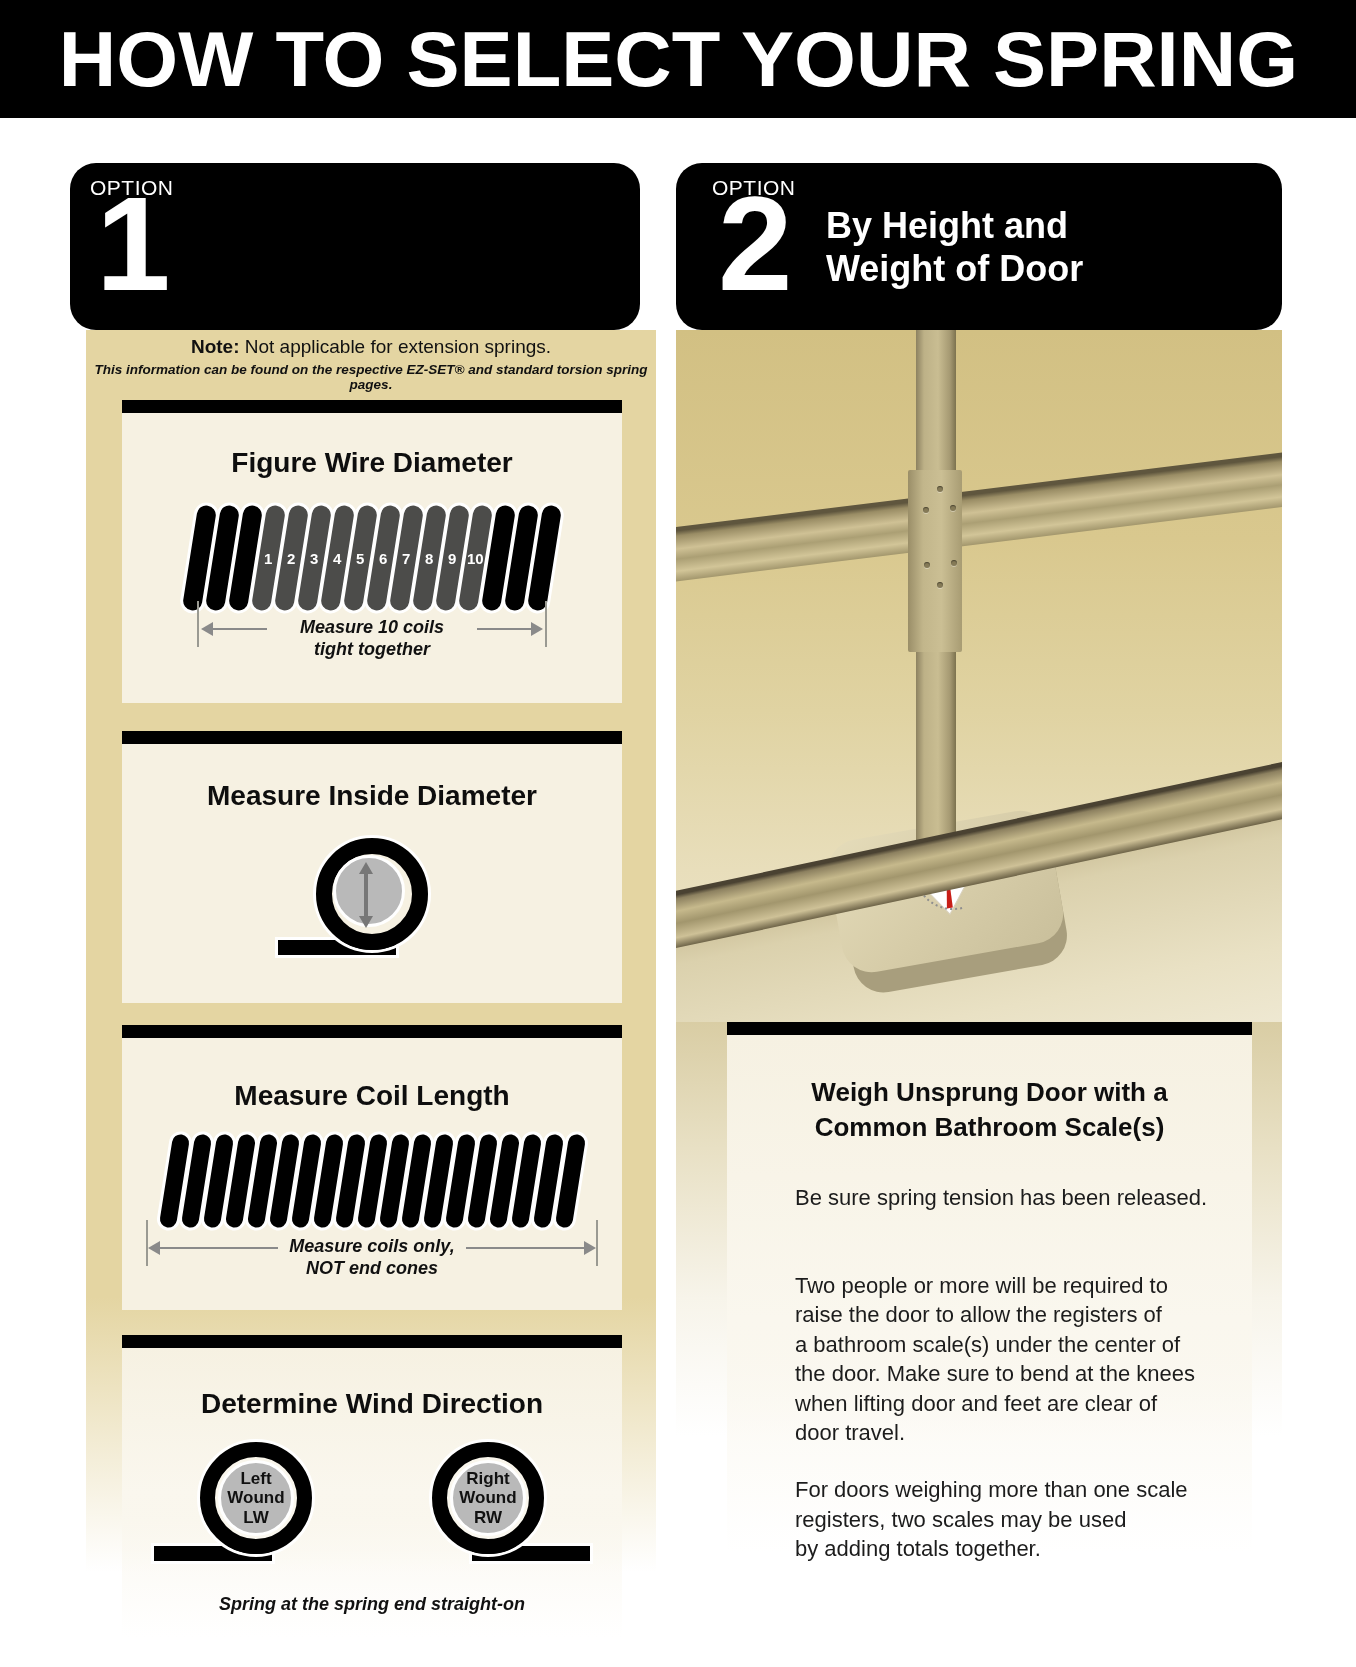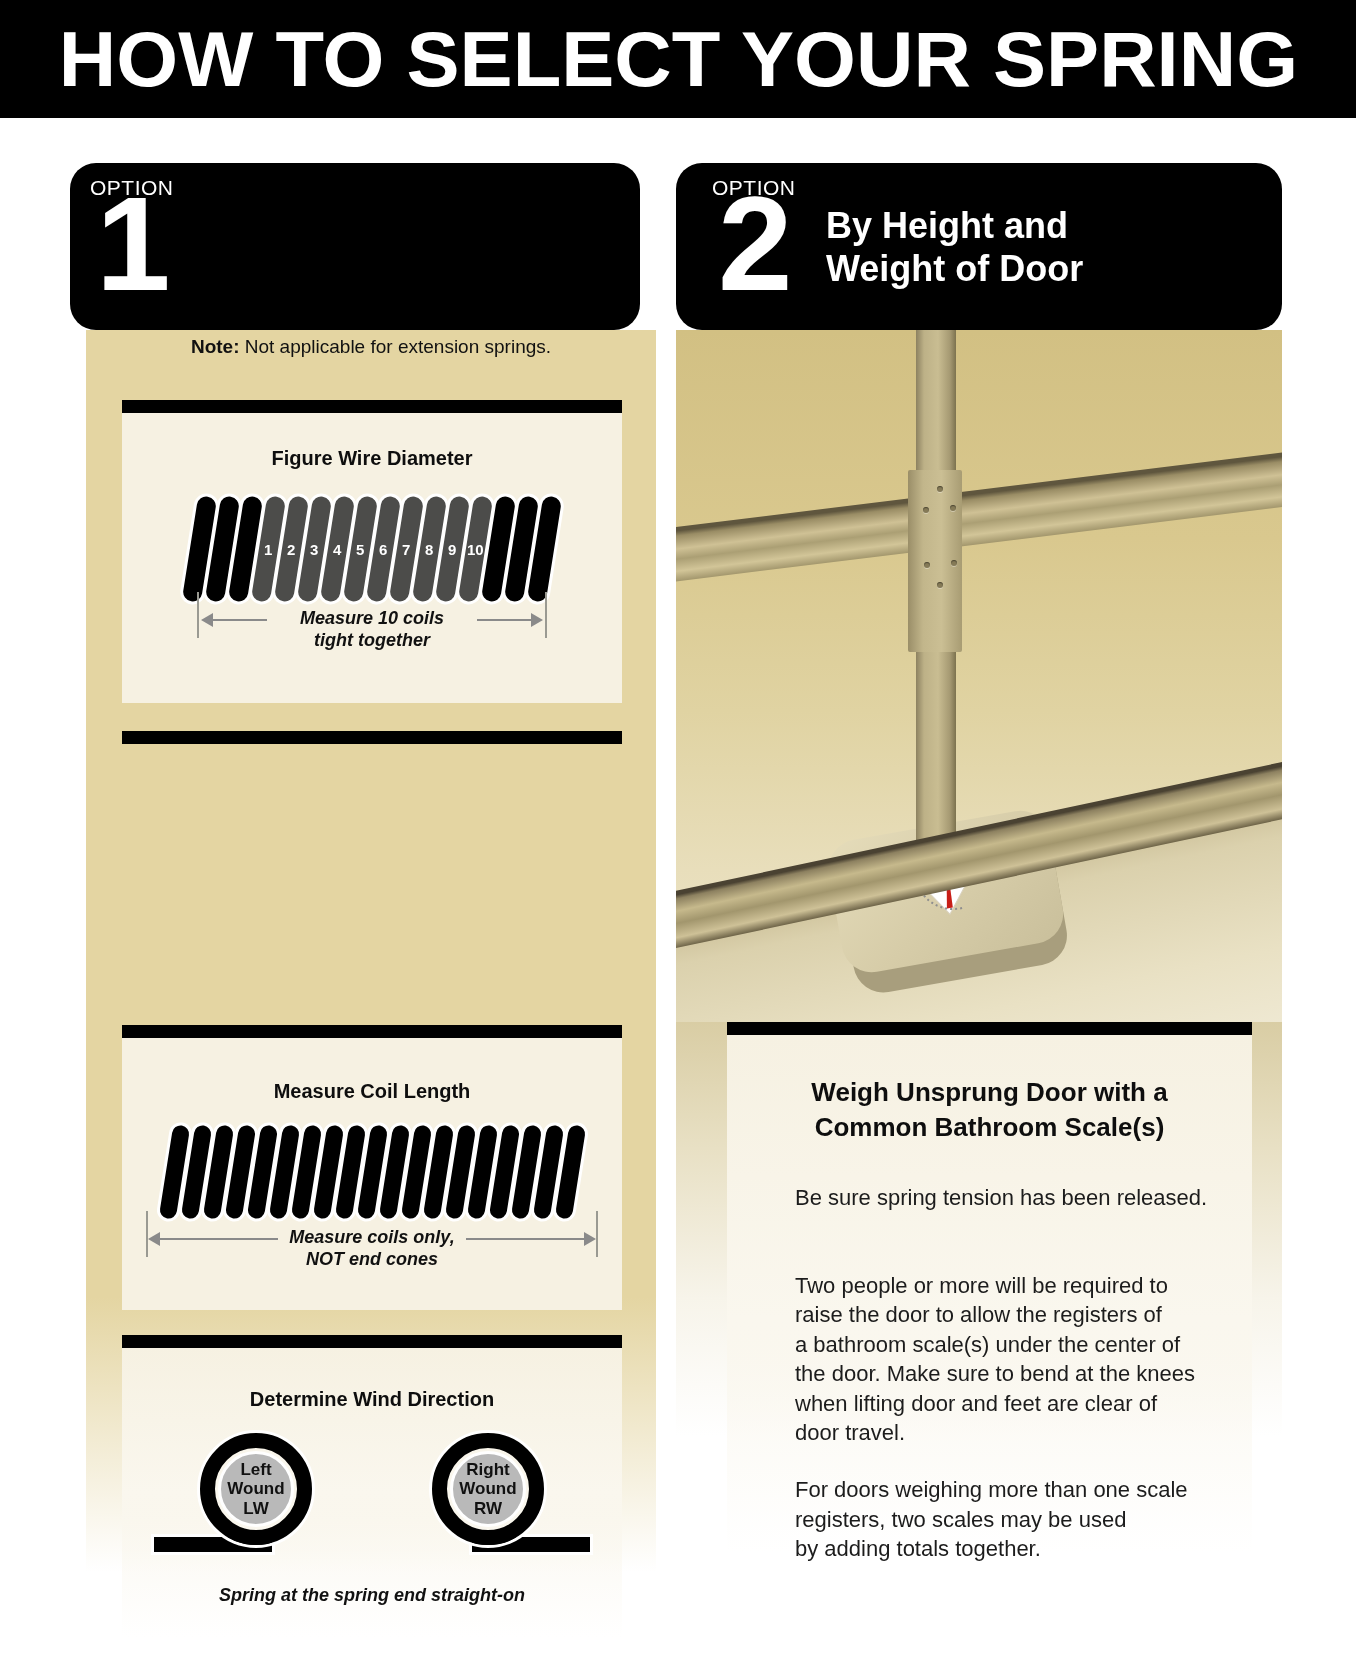--- a/index.html
+++ b/index.html
@@ -29,21 +29,21 @@
   
   .body-left{position:absolute;left:16px;top:167px;width:570px;height:1307px;
              background:linear-gradient(180deg,#e4d5a2 0%,#e4d5a2 74%,rgba(255,255,255,0) 95%);}
   .note{position:absolute;top:6px;left:0;width:100%;text-align:center;font-size:19px;color:#111;}
   .note b{font-weight:bold;}
   .note-sub{position:absolute;top:32px;left:0;width:100%;text-align:center;font-size:13.5px;
             font-weight:bold;font-style:italic;color:#111;}
 
   .black-bar{position:absolute;left:36px;width:500px;height:13px;background:#000;}
   .panel{position:absolute;left:36px;width:500px;background:#f6f1e2;}
-  .panel h3{margin:0;text-align:center;font-size:20px;font-weight:bold;color:#0e0e0e;}
+  .panel h3{margin:0;text-align:center;font-size:28px;font-weight:bold;color:#0e0e0e;}
 
   #bar-wire{top:70px;}   #panel-wire{top:83px;height:290px;}
   #bar-inside{top:401px;}#panel-inside{top:414px;height:259px;}
   #bar-length{top:695px;}#panel-length{top:708px;height:272px;}
   #bar-wind{top:1005px;} #panel-wind{top:1018px;height:289px;
       background:linear-gradient(180deg,#f6f1e2 0%,#faf7ee 50%,rgba(255,255,255,0) 100%);}
   #panel-wire h3{padding-top:34px;} #panel-inside h3{padding-top:36px;}
   #panel-length h3{padding-top:42px;} #panel-wind h3{padding-top:40px;}
 
   
@@ -142,20 +142,21 @@
     <div class="opt-header">
       <div class="opt-label">OPTION</div>
       <div class="opt-num">1</div>
     </div>
 
     <div class="body-left">
 
       <div class="note">
         <b>Note:</b><span> Not applicable for extension springs.</span>
       </div>
+      <div class="note-sub">This information can be found on the respective EZ-SET® and standard torsion spring pages.</div>
 
       <div class="black-bar" id="bar-wire"></div>
       <div class="panel" id="panel-wire">
         <h3>Figure Wire Diameter</h3>
         <div class="coil-row">
             <div class="cap"></div>
             <div class="cap"></div>
             <div class="cap"></div>
             <div class="cap cap-gray">
               <span>1</span>
@@ -195,20 +196,33 @@
           <div class="tick tick-l"></div>
           <div class="tick tick-r"></div>
           <div class="arr arr-l"></div>
           <div class="arr arr-r"></div>
           <div class="m-text">Measure 10 coils
 tight together</div>
         </div>
       </div>
 
       <div class="black-bar" id="bar-inside"></div>
+      <div class="panel" id="panel-inside">
+        <h3>Measure Inside Diameter</h3>
+        <div class="ring-wrap">
+          <div class="ring-tail tail-left"></div>
+          <div class="ring"></div>
+          <div class="ring-fill"></div>
+          <svg class="dia-arrow" width="16" height="66" viewBox="0 0 16 66">
+            <line x1="8" y1="9" x2="8" y2="57" stroke="#777" stroke-width="4"></line>
+            <polygon points="8,0 1,12 15,12" fill="#777"></polygon>
+            <polygon points="8,66 1,54 15,54" fill="#777"></polygon>
+          </svg>
+        </div>
+      </div>
 
       <div class="black-bar" id="bar-length"></div>
       <div class="panel" id="panel-length">
         <h3>Measure Coil Length</h3>
         <div class="coil-row">
             <div class="cap cap-sm"></div>
             <div class="cap cap-sm"></div>
             <div class="cap cap-sm"></div>
             <div class="cap cap-sm"></div>
             <div class="cap cap-sm"></div>

